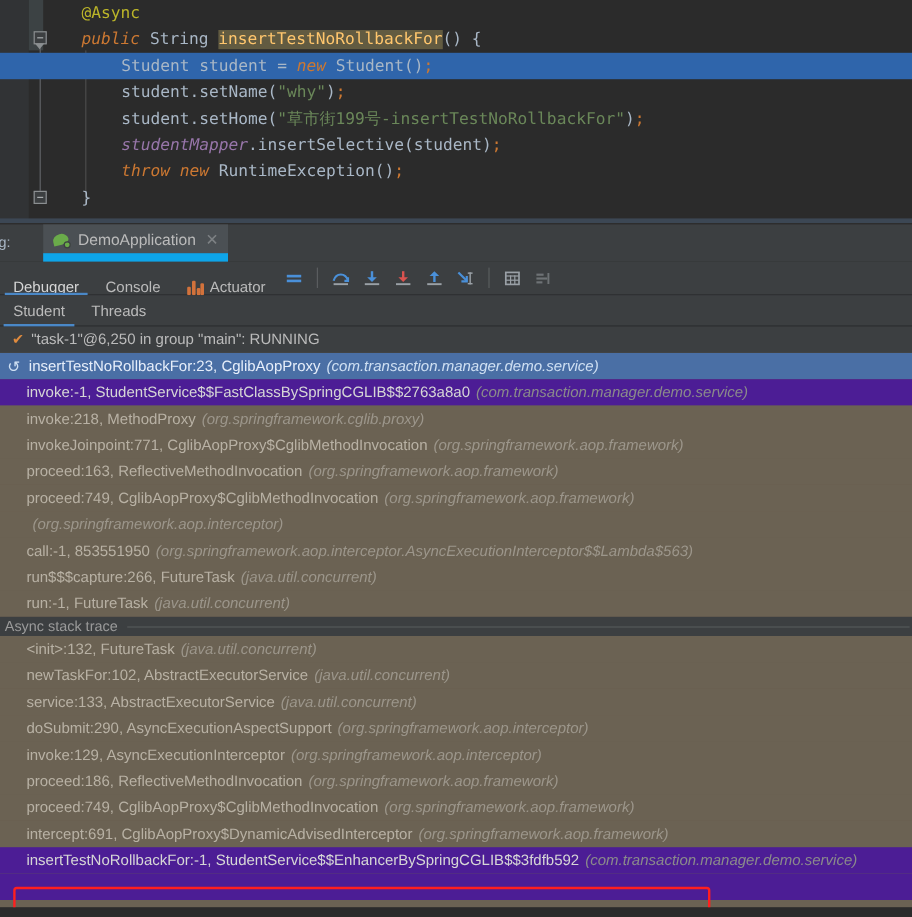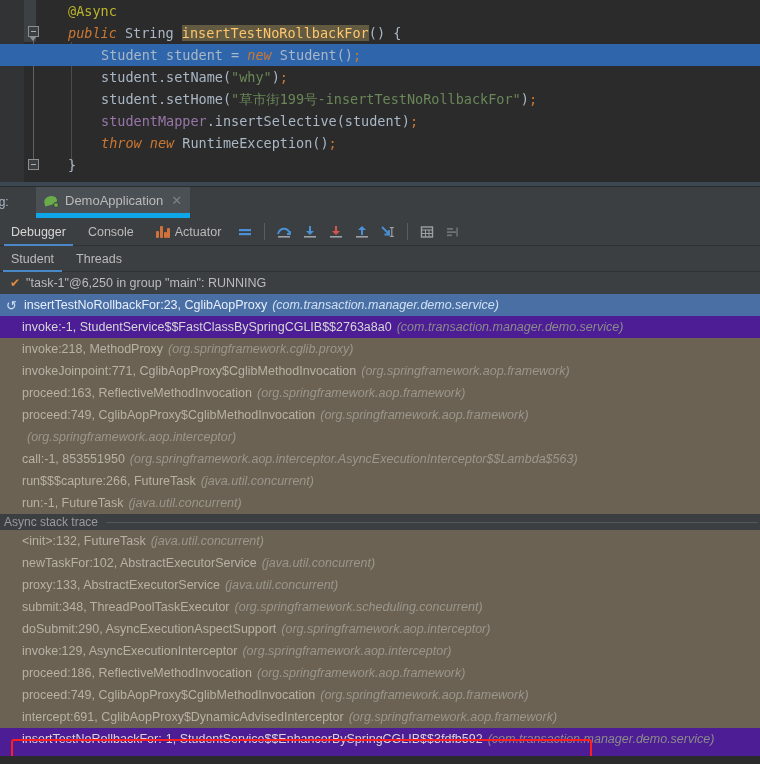--- a/index.html
+++ b/index.html
@@ -82,41 +82,41 @@
     position:absolute; left:0; bottom:0; width:760px; height:4px;
     background:#3c4754;
   }
 
   
   .kw   { color: #cc7832; font-style: italic; }
   .ann  { color: #bbb529; }
   .typ  { color: #a9b7c6; }
   .fnhl { color: #ffc66d; background: #625b41; }
   .str  { color: #6a8759; }
-  .fld  { color: #9876aa; }
+  .fld  { color: #9876aa; font-style: italic; }
   .punc { color: #a9b7c6; }
   .semi { color: #cc7832; }
 
   
   #dbg-header {
     position: relative;
     width: 760px; height: 32px;
     background: #3c3f41;
     border-top: 1px solid #2b2b2b;
   }
   .dbg-label {
     position: absolute; left: -8px; top: 8px;
     font-size: 12px; color: #a9b7c6;
   }
   .run-tab {
     position: absolute; left: 36px; top: 0;
     height: 32px; display: flex; align-items: center;
     padding: 0 8px;
     background: #4b5054;
-    border-bottom: 6px solid #0ea5e9;
+    border-bottom: 8px solid #0ea5e9;
   }
   .spring-icon {
     width: 15px; height: 15px; margin-right: 6px;
     position: relative; display: inline-block;
   }
   .spring-icon .leaf {
     position: absolute; left: 0; top: 3px;
     width: 13px; height: 9px;
     background: #6aab4a;
     border-radius: 50% 50% 50% 0 / 60% 60% 40% 40%;
@@ -135,21 +135,21 @@
 
   
   #toolbar {
     position: relative;
     width: 760px; height: 28px;
     background: #3c3f41;
     display: flex; align-items: center;
     border-bottom: 1px solid #2f3133;
   }
   .tbtab {
-    height: 28px; display: flex; align-items: center;
+    height: 28px; display: flex; align-items: flex-end;
     padding: 0 11px; font-size: 12.5px; color: #bbbbbb;
     position: relative;
   }
   .tbtab.active { color: #d6d6d6; }
   .tbtab.active::after {
     content: ""; position: absolute; left: 4px; right: 4px; bottom: 0;
     height: 2px; background: #4a88c7;
   }
   .actuator-icon {
     width: 14px; height: 13px; margin-right: 5px;
@@ -421,26 +421,22 @@
       </div>
       <div class="frow olive">
         <span>&lt;init&gt;:132, FutureTask</span>
         <span class="pkg">(java.util.concurrent)</span>
       </div>
       <div class="frow olive">
         <span>newTaskFor:102, AbstractExecutorService</span>
         <span class="pkg">(java.util.concurrent)</span>
       </div>
       <div class="frow olive">
-        <span>proxy:133, AbstractExecutorService</span>
+        <span>service:133, AbstractExecutorService</span>
         <span class="pkg">(java.util.concurrent)</span>
-      </div>
-      <div class="frow olive">
-        <span>submit:348, ThreadPoolTaskExecutor</span>
-        <span class="pkg">(org.springframework.scheduling.concurrent)</span>
       </div>
       <div class="frow olive">
         <span>doSubmit:290, AsyncExecutionAspectSupport</span>
         <span class="pkg">(org.springframework.aop.interceptor)</span>
       </div>
       <div class="frow olive">
         <span>invoke:129, AsyncExecutionInterceptor</span>
         <span class="pkg">(org.springframework.aop.interceptor)</span>
       </div>
       <div class="frow olive">

